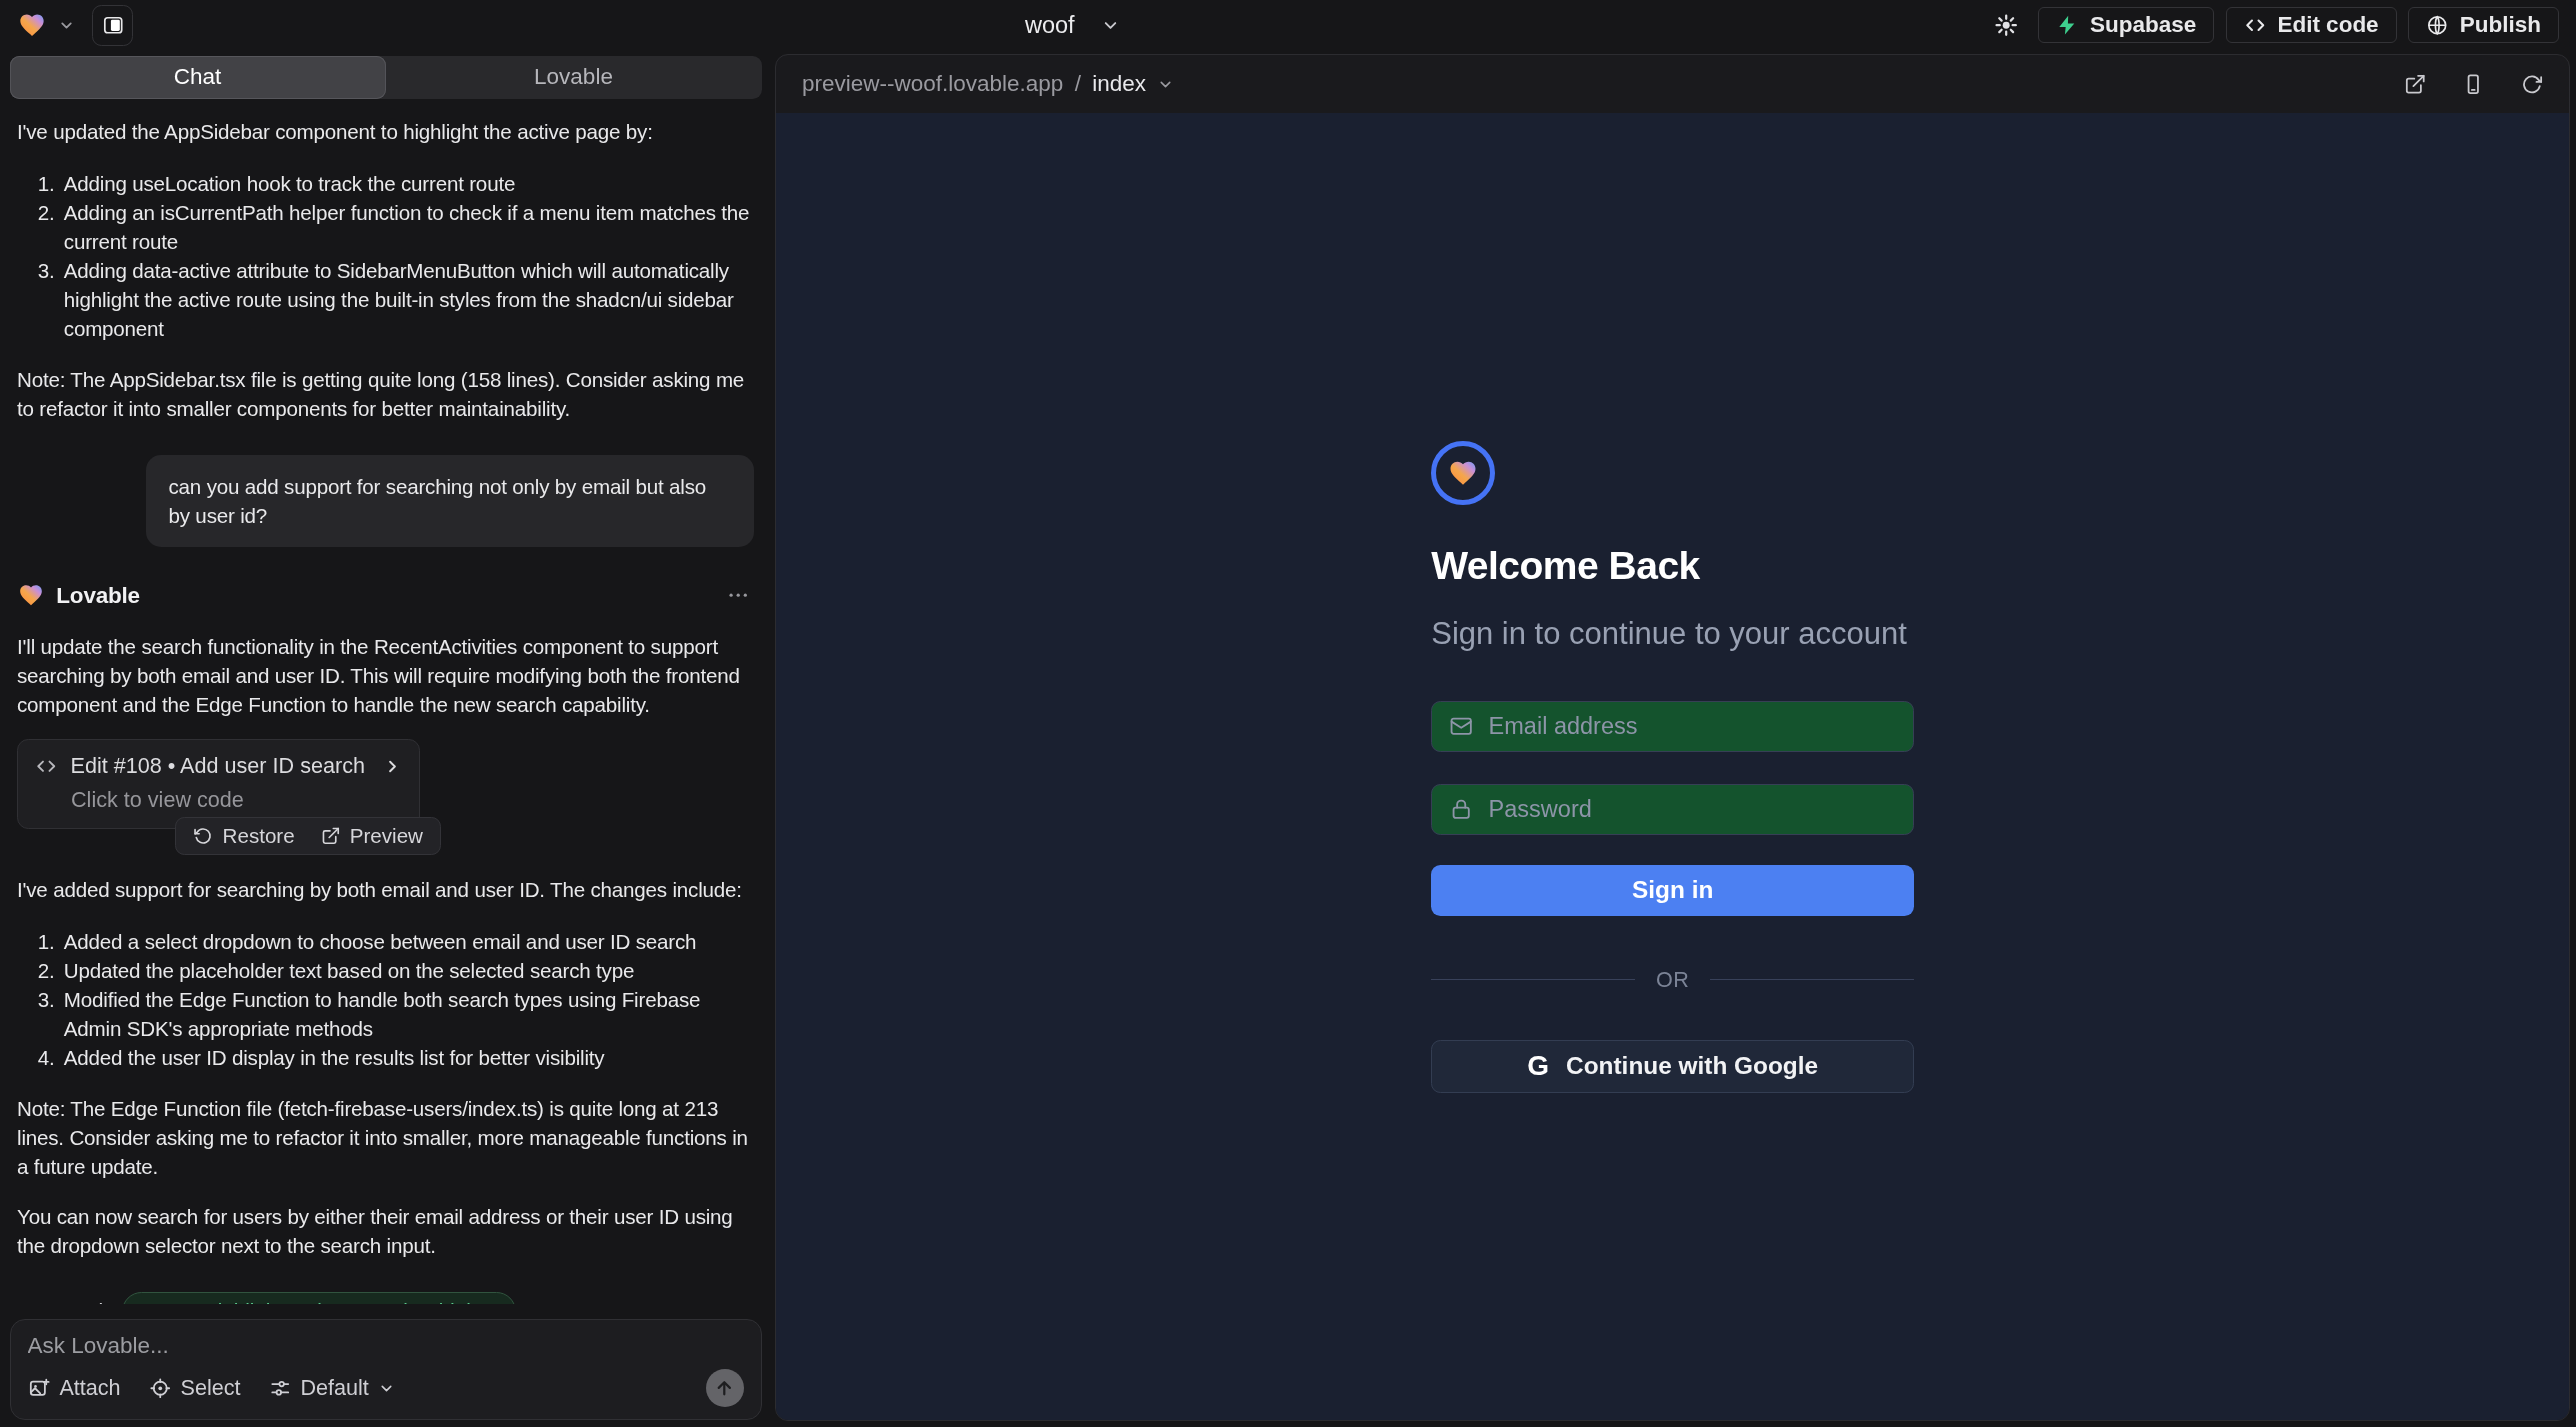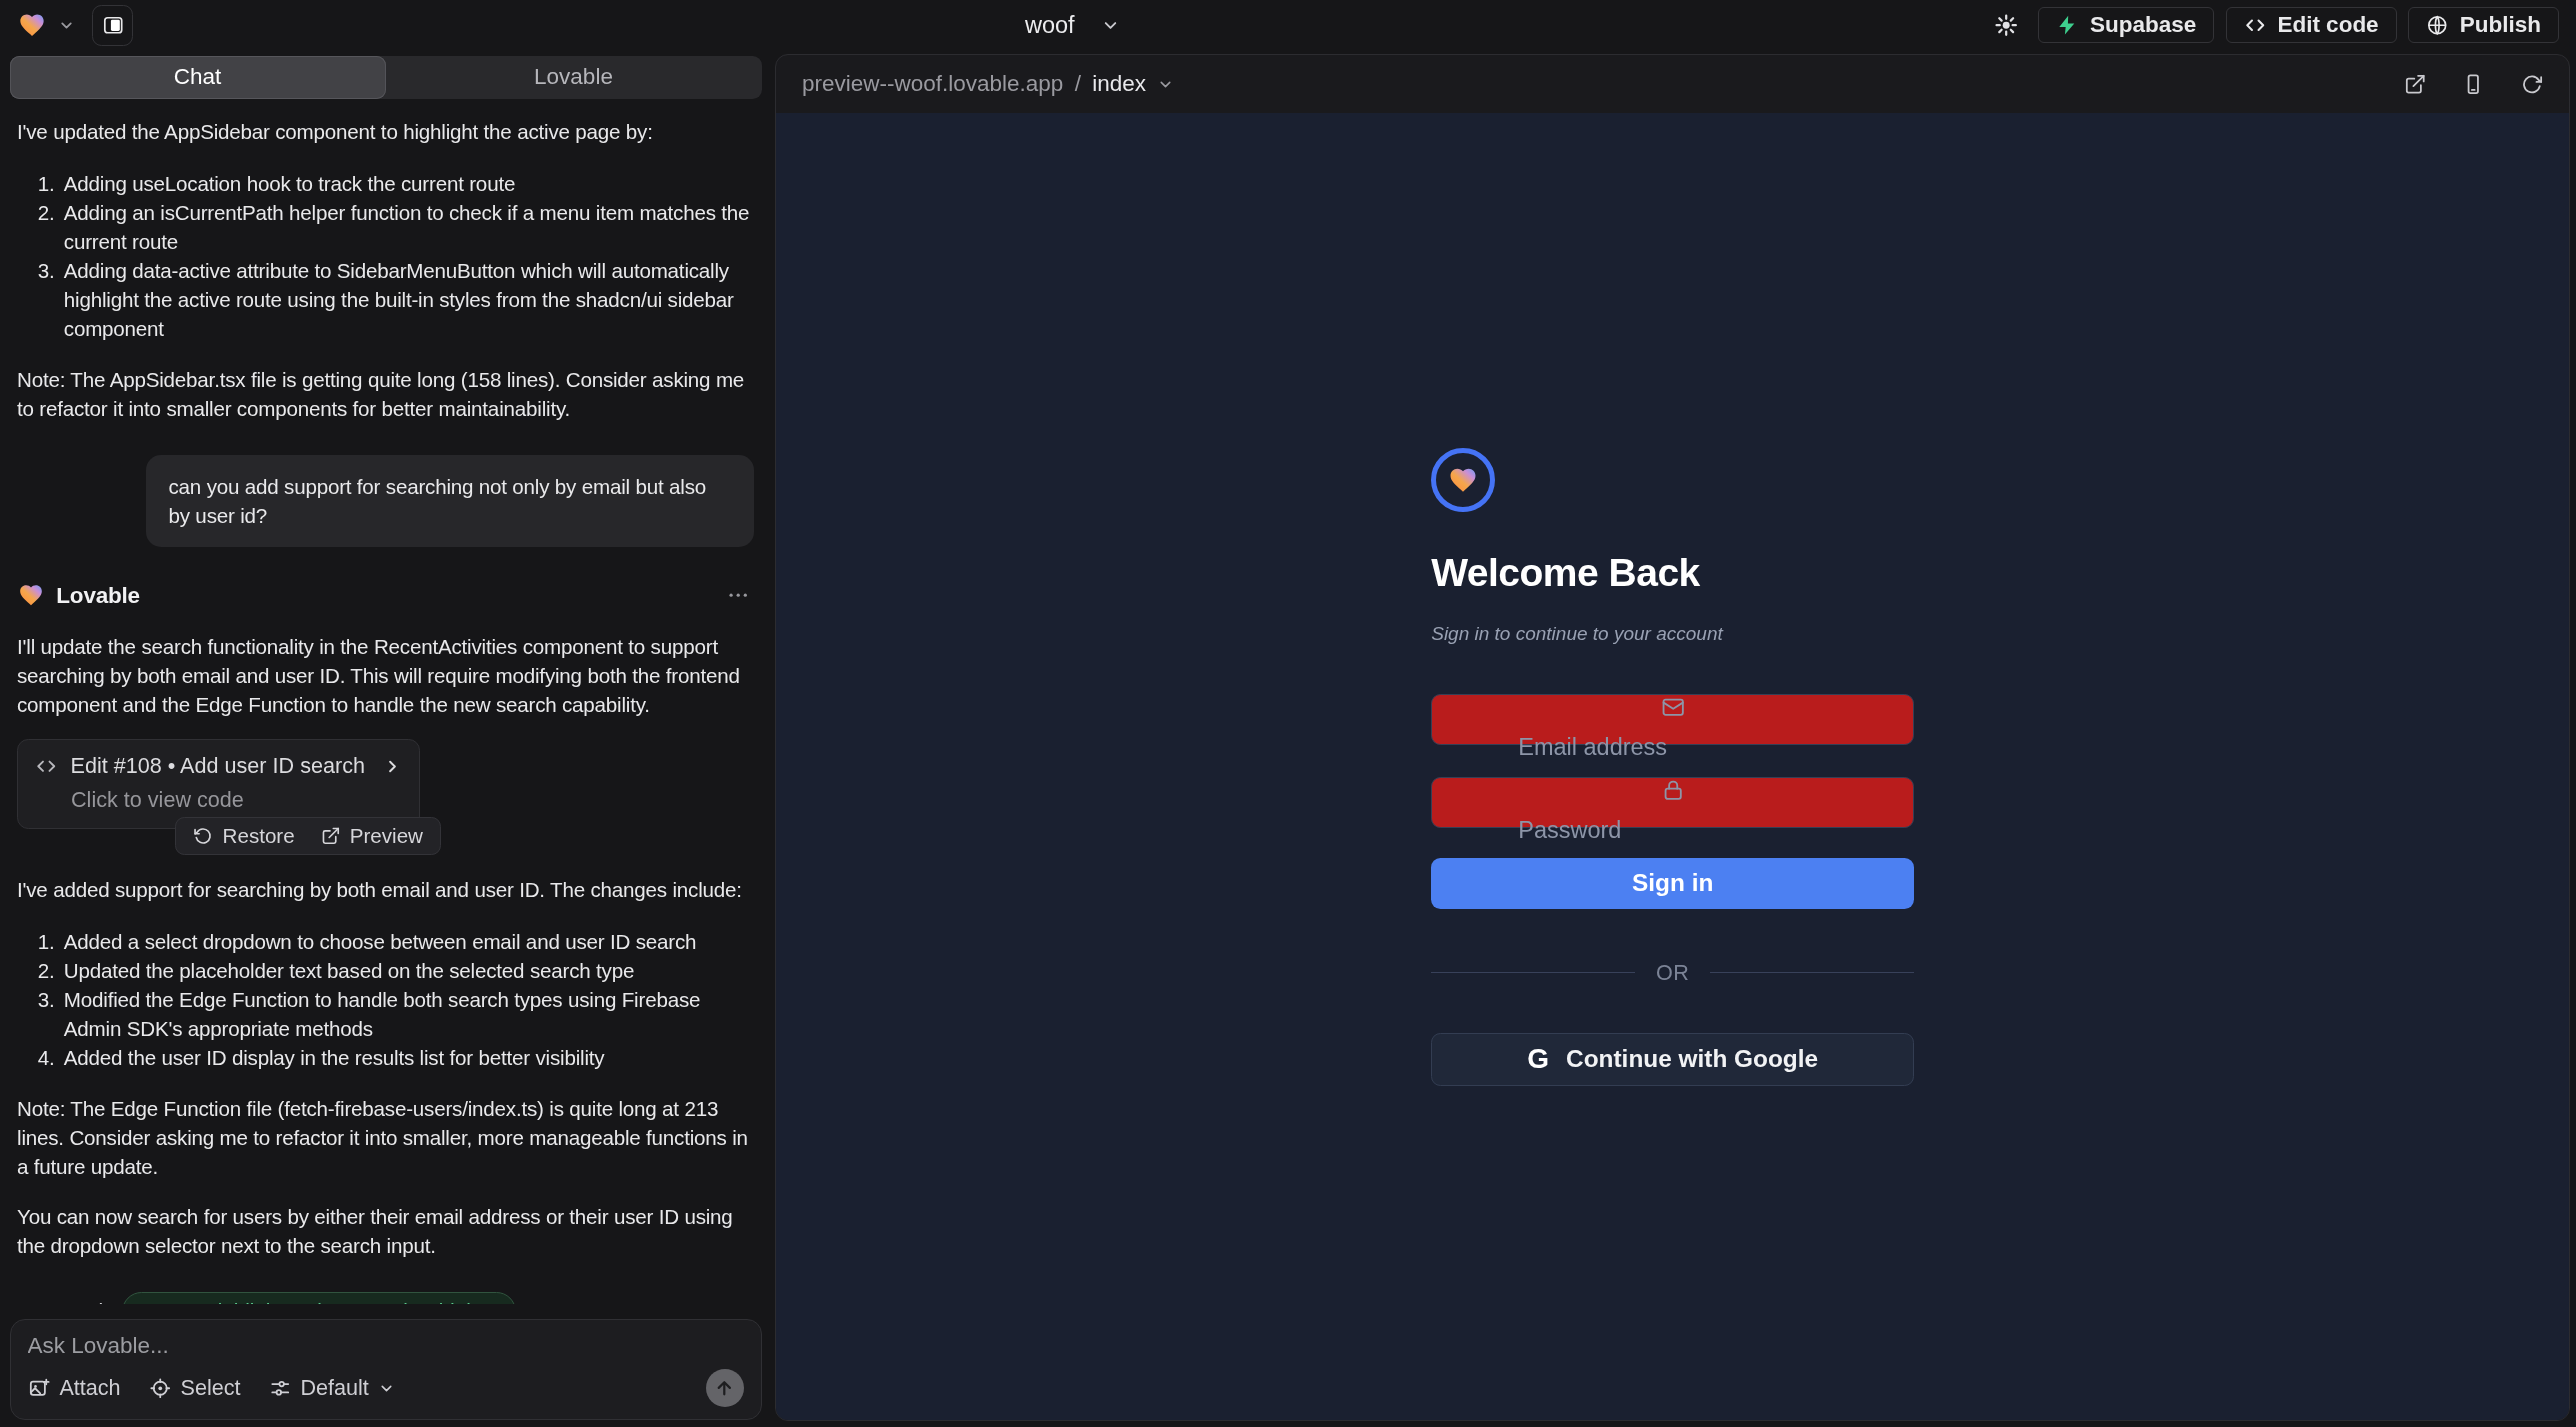--- a/index.html
+++ b/index.html
@@ -79,24 +79,24 @@
   .url-group { display:flex; align-items:center; gap:11.3px; font-size:22.5px; color:#9a9aa0; }
   .url-page { color:#e9e9ec; font-weight:500; }
   .toolbar-icons { margin-left:auto; display:flex; align-items:center; gap:36px; color:#c9c9ce; }
   .pt-btn { display:flex; align-items:center; justify-content:center; color:#c9c9ce; }
 
   .preview-content { flex:1; background:#1a2030; display:flex; align-items:center; justify-content:center; }
   .auth-card { width:483px; display:flex; flex-direction:column; }
   .logo-ring { width:64px; height:64px; border-radius:50%; border:5.6px solid #4573f5;
     display:flex; align-items:center; justify-content:center; }
   .auth-title { margin-top:39px; font-size:39px; font-weight:700; color:#ffffff; letter-spacing:-0.5px; }
-  .auth-sub { margin-top:28px; font-size:19px; color:#99a1b3;font-style:italic; }
-  .field { width:100%; height:51px; margin-top:32px; background:#b91c1c;
+  .auth-sub { margin-top:28px; font-size:31px; color:#99a1b3; }
+  .field { width:100%; height:51px; margin-top:32px; background:#14532d;
     border:1.4px solid #363f55; border-radius:9.4px; display:flex; align-items:center;
-    padding:0 17px; gap:15px; color:#8d95a8;flex-direction:column; }
+    padding:0 17px; gap:15px; color:#8d95a8; }
   .field.first { margin-top:49px; }
   .field input { flex:1; background:transparent; border:none; outline:none;
     font-size:23.5px; color:#e6e9ef; }
   .field input::placeholder { color:#8d95a8; }
   .signin-btn { margin-top:30px; width:100%; height:51px; background:#4c80f2;
     border-radius:9.4px; color:#ffffff; font-size:24.4px; font-weight:600;
     display:flex; align-items:center; justify-content:center; }
   .divider { margin-top:51px; width:100%; display:flex; align-items:center; gap:20.6px;
     color:#7b8396; font-size:21.6px; letter-spacing:0.5px; }
   .divider .line { flex:1; height:0.9px; background:#38415a; }

